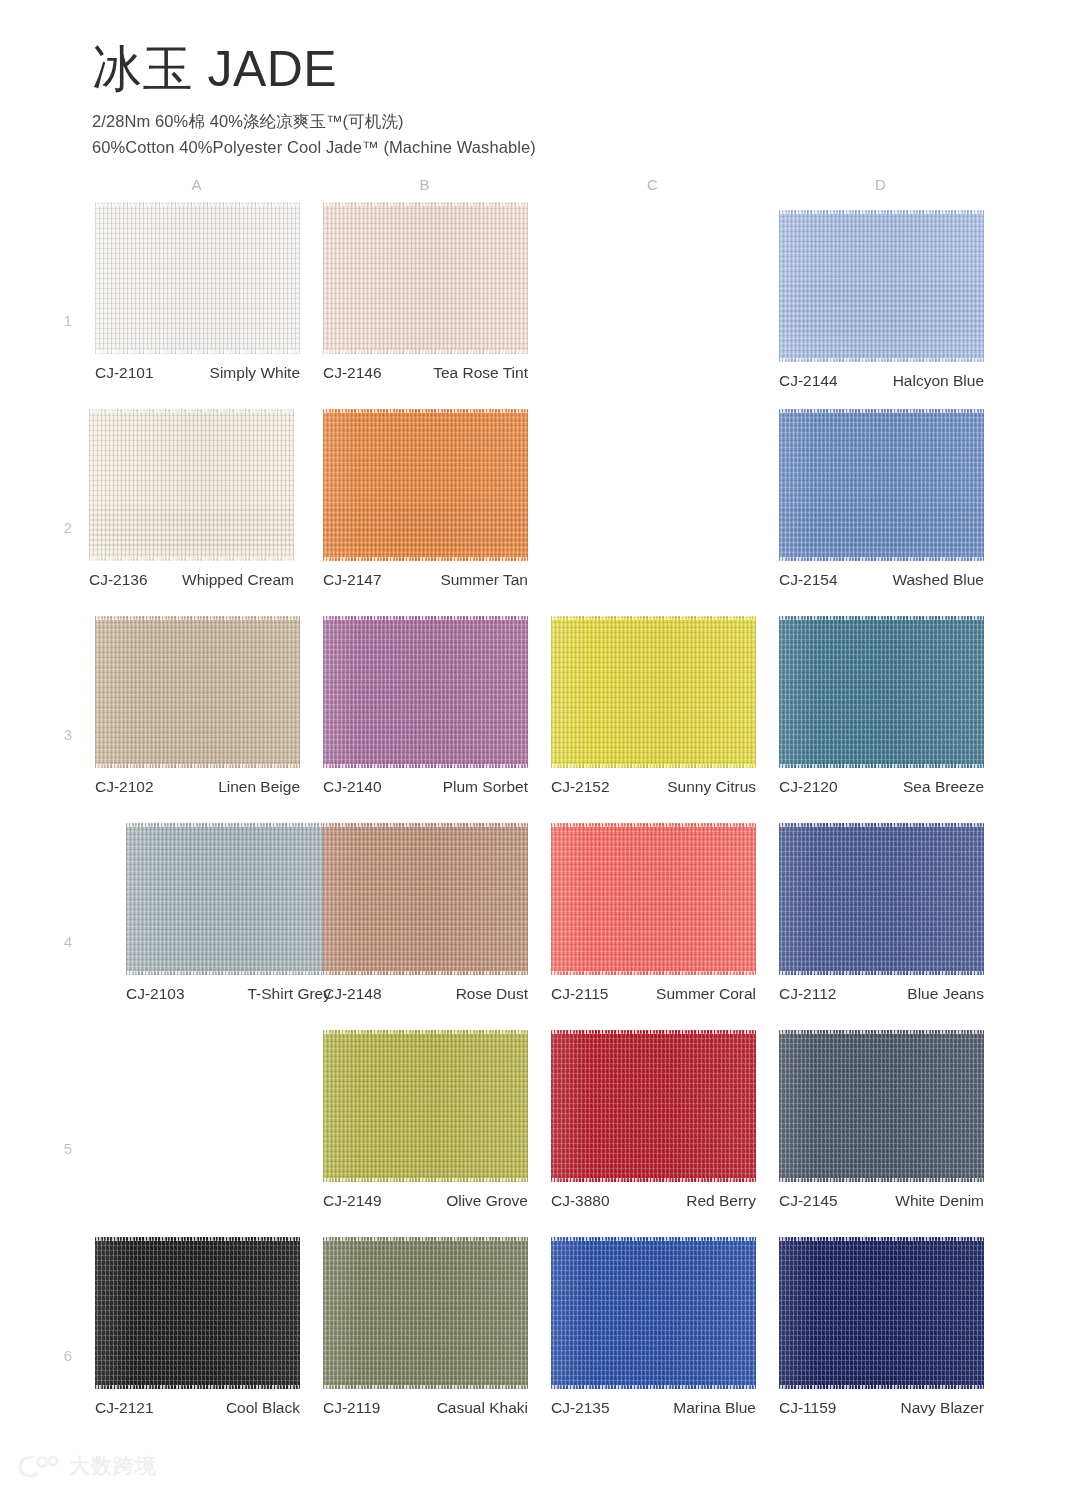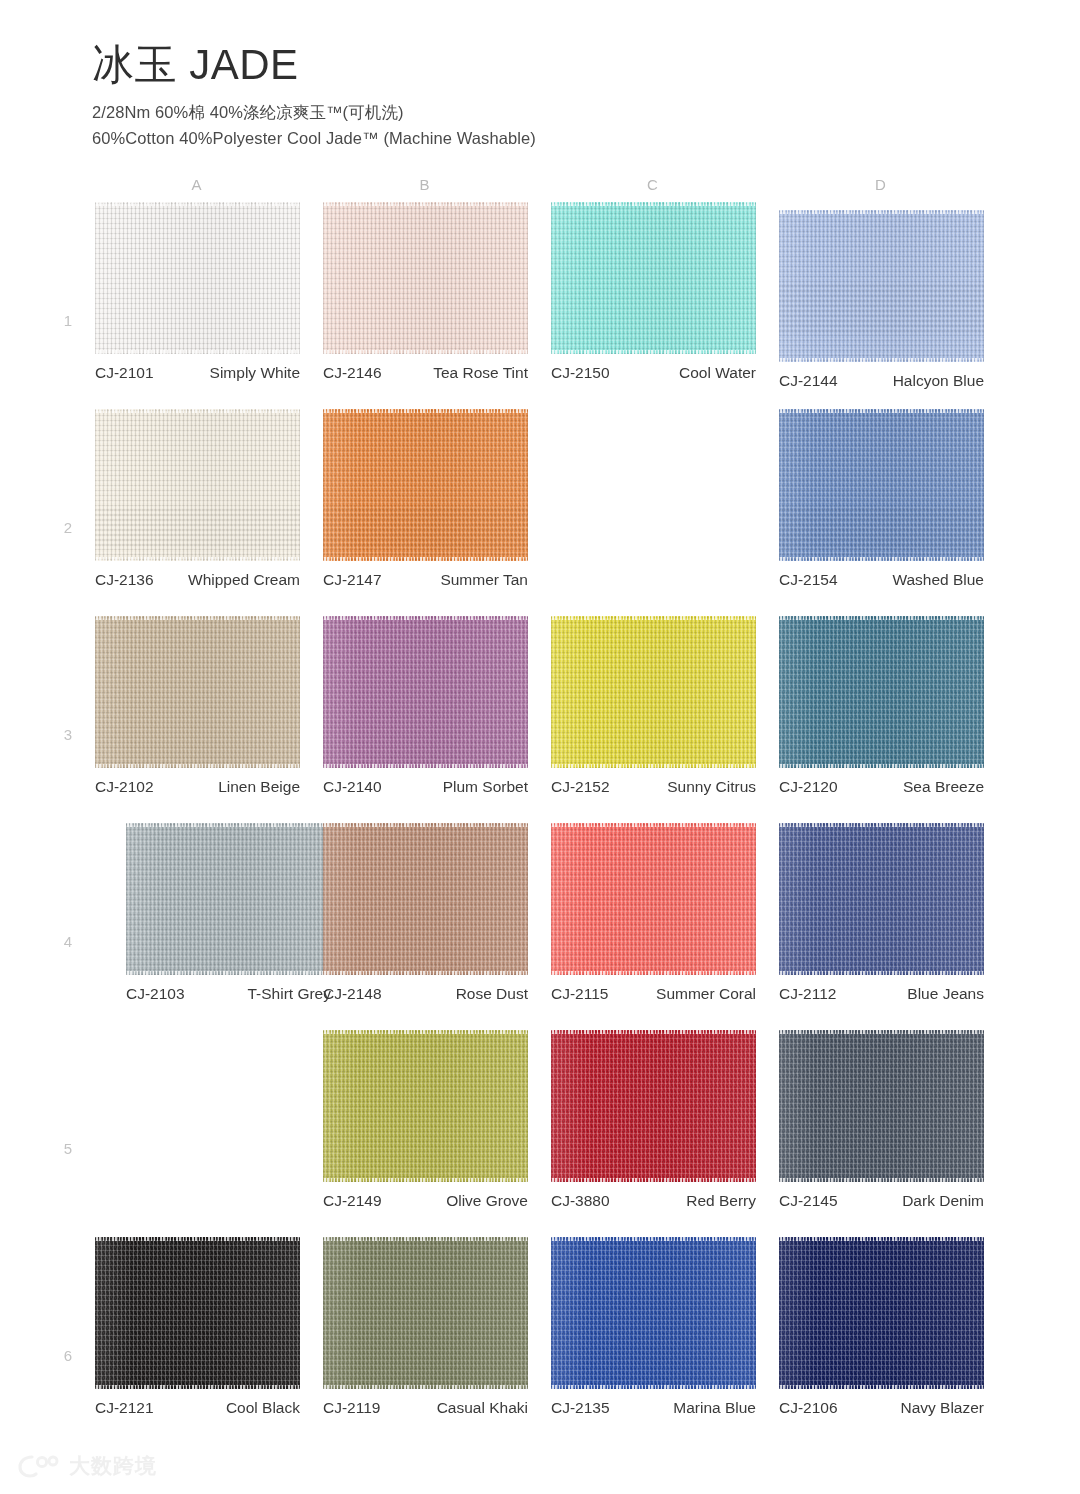--- a/index.html
+++ b/index.html
@@ -18,21 +18,21 @@
   }
 
   
   .page-header {
     position: absolute;
     left: 92px;
     top: 42px;
     width: 900px;
   }
   .title {
-    font-size: 42px;
+    font-size: 50px;
     font-weight: 400;
     letter-spacing: 0.5px;
     color: #2f2f2f;
     margin: 0 0 12px 0;
     line-height: 1.1;
     white-space: nowrap;
   }
   .subtitle {
     font-size: 16.5px;
     font-weight: 400;
@@ -242,50 +242,37 @@
             <div class="weave"></div>
             <div class="sheen"></div>
             <div class="edge-top"></div>
             <div class="edge-bottom"></div>
           </div>
           <div class="caption">
             <span class="code">CJ-2146</span>
             <span class="name">Tea Rose Tint</span>
           </div>
         </div>
-        <div class="cell" style="left: 551px;">
-          <div class="swatch">
-            <div class="base" style="background: rgb(140, 231, 222);"></div>
-            <div class="weave"></div>
-            <div class="sheen"></div>
-            <div class="edge-top"></div>
-            <div class="edge-bottom"></div>
-          </div>
-          <div class="caption">
-            <span class="code">CJ-2150</span>
-            <span class="name">Cool Water</span>
-          </div>
-        </div>
         <div class="cell" style="left: 779px; margin-top: 8px;">
           <div class="swatch">
             <div class="base" style="background: rgb(169, 189, 228);"></div>
             <div class="weave"></div>
             <div class="sheen"></div>
             <div class="edge-top"></div>
             <div class="edge-bottom"></div>
           </div>
           <div class="caption">
             <span class="code">CJ-2144</span>
             <span class="name">Halcyon Blue</span>
           </div>
         </div>
       </div>
       <div class="row">
         <div class="row-num">2</div>
-        <div class="cell" style="left: 95px;">
+        <div class="cell" style="left: 89px;">
           <div class="swatch">
             <div class="base" style="background: rgb(242, 236, 223);"></div>
             <div class="weave"></div>
             <div class="sheen"></div>
             <div class="edge-top"></div>
             <div class="edge-bottom"></div>
           </div>
           <div class="caption">
             <span class="code">CJ-2136</span>
             <span class="name">Whipped Cream</span>
@@ -459,21 +446,21 @@
         <div class="cell" style="left: 779px;">
           <div class="swatch">
             <div class="base" style="background: rgb(75, 85, 99);"></div>
             <div class="weave"></div>
             <div class="sheen"></div>
             <div class="edge-top"></div>
             <div class="edge-bottom"></div>
           </div>
           <div class="caption">
             <span class="code">CJ-2145</span>
-            <span class="name">Dark Denim</span>
+            <span class="name">White Denim</span>
           </div>
         </div>
       </div>
       <div class="row">
         <div class="row-num">6</div>
         <div class="cell" style="left: 95px;">
           <div class="swatch">
             <div class="base" style="background: rgb(30, 28, 28);"></div>
             <div class="weave"></div>
             <div class="sheen"></div>
@@ -513,21 +500,21 @@
         </div>
         <div class="cell" style="left: 779px;">
           <div class="swatch">
             <div class="base" style="background: rgb(22, 32, 92);"></div>
             <div class="weave"></div>
             <div class="sheen"></div>
             <div class="edge-top"></div>
             <div class="edge-bottom"></div>
           </div>
           <div class="caption">
-            <span class="code">CJ-2106</span>
+            <span class="code">CJ-1159</span>
             <span class="name">Navy Blazer</span>
           </div>
         </div>
       </div>
     </div>
 </div>
 
 <div class="watermark">
   <div class="wm-logo">
     <svg width="42" height="26" viewBox="0 0 42 26" aria-hidden="true">

